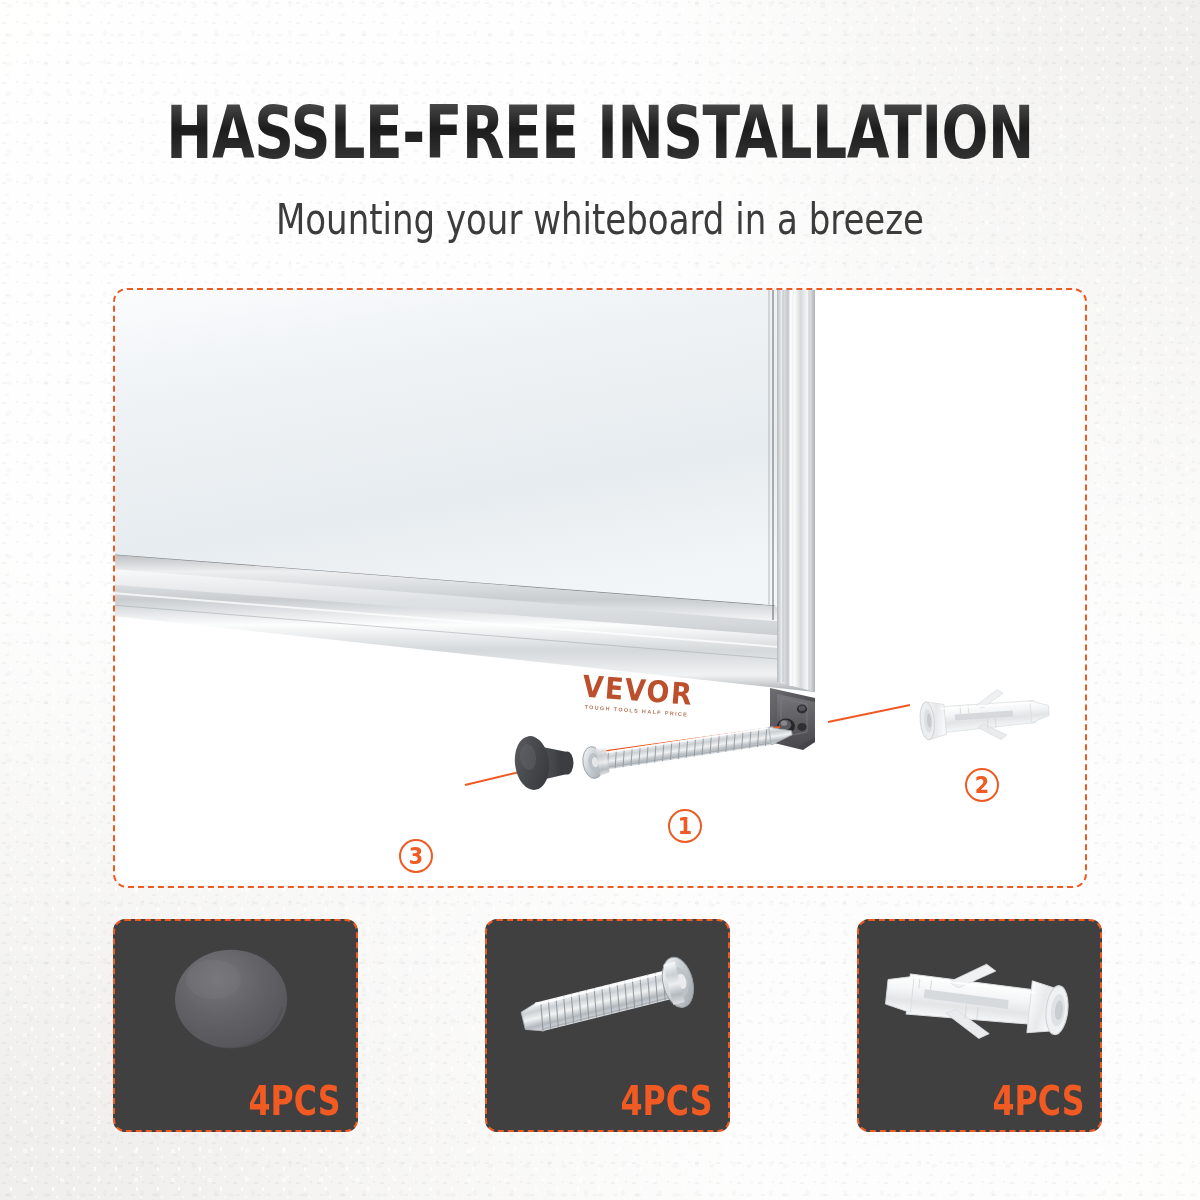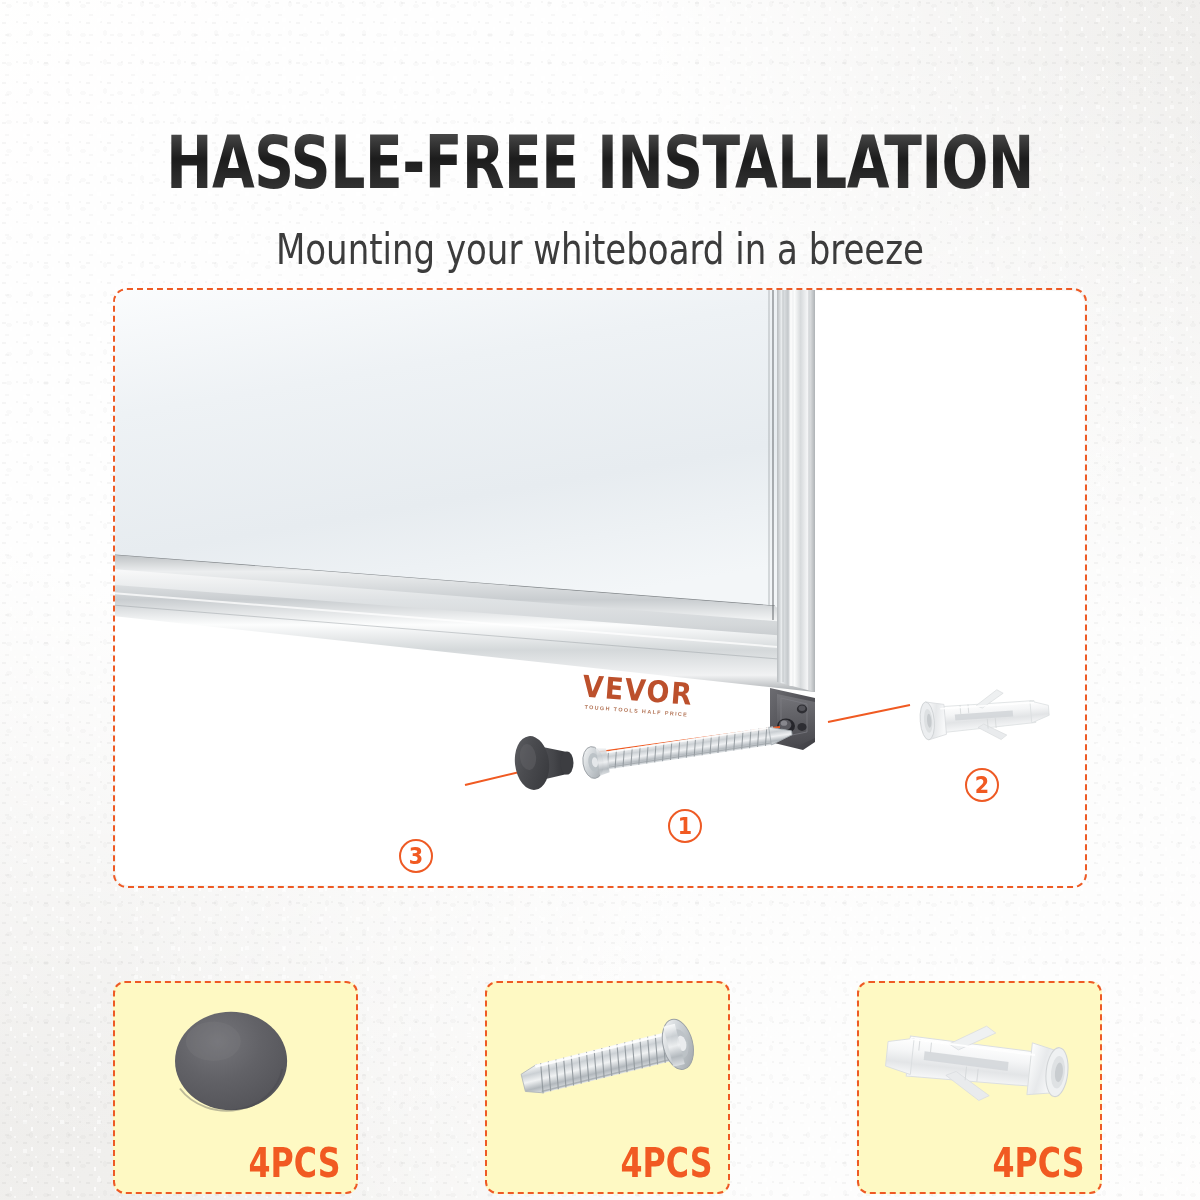--- a/index.html
+++ b/index.html
@@ -35,21 +35,21 @@
     content:""; position:absolute; inset:0;
     background-image:
       radial-gradient(ellipse 5px 3px at 9px 6px, rgba(0,0,0,.028) 0 60%, rgba(0,0,0,0) 61%),
       radial-gradient(ellipse 4px 4px at 25px 20px, rgba(255,255,255,.6) 0 60%, rgba(0,0,0,0) 61%),
       radial-gradient(ellipse 3px 5px at 31px 4px, rgba(0,0,0,.022) 0 60%, rgba(0,0,0,0) 61%);
     background-size:37px 29px,37px 29px,37px 29px;
     opacity:.85;
   }
 
   
-  #header { position:absolute; left:0; top:96px; width:1200px; text-align:center;margin-top:30px; }
+  #header { position:absolute; left:0; top:96px; width:1200px; text-align:center; }
   #title {
     font-family:"Liberation Sans Narrow","DejaVu Sans Condensed","Liberation Sans",sans-serif;
     font-weight:bold;
     font-size:73px;
     line-height:1;
     letter-spacing:-0.5px;
     transform:scaleX(.84);
     color:#2b2b2b;
     background:linear-gradient(180deg,#545454 0%,#1c1c1c 45%,#3a3a3a 100%);
     -webkit-background-clip:text; background-clip:text;
@@ -74,23 +74,23 @@
   }
   #main-panel-fill{
     position:absolute; inset:1px;
     background:#ffffff;
     border-radius:12px;
   }
   #diagram{ position:absolute; inset:0; overflow:hidden; border-radius:12px; }
 
   
   .part-box{
-    position:absolute; top:981px; width:245px; height:213px;
+    position:absolute; top:919px; width:245px; height:213px;
     border:2.5px dashed #ee5a24; border-radius:12px; box-sizing:border-box;
-    background:#fef9c3;
+    background:#404040;
   }
   #part-box-0{ left:113px; }
   #part-box-1{ left:485px; }
   #part-box-2{ left:857px; }
   .part-art{ position:absolute; left:0; top:6px; width:100%; height:140px; }
   .part-qty{
     position:absolute; right:16px; bottom:6px;
     font-family:"Liberation Sans Narrow","DejaVu Sans Condensed","Liberation Sans",sans-serif;
     font-weight:bold; font-size:40px; color:#f15a22;
     transform:scaleX(.88); transform-origin:right bottom;

